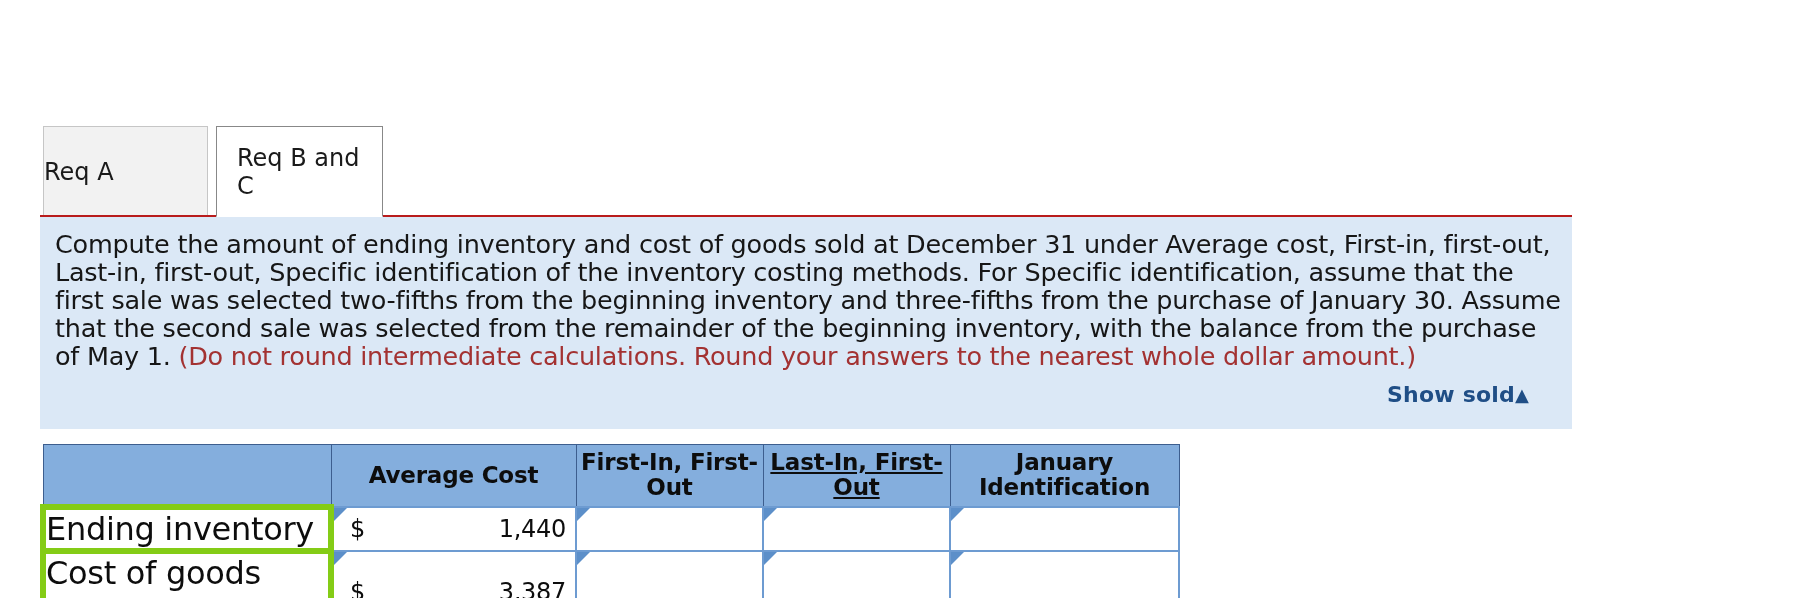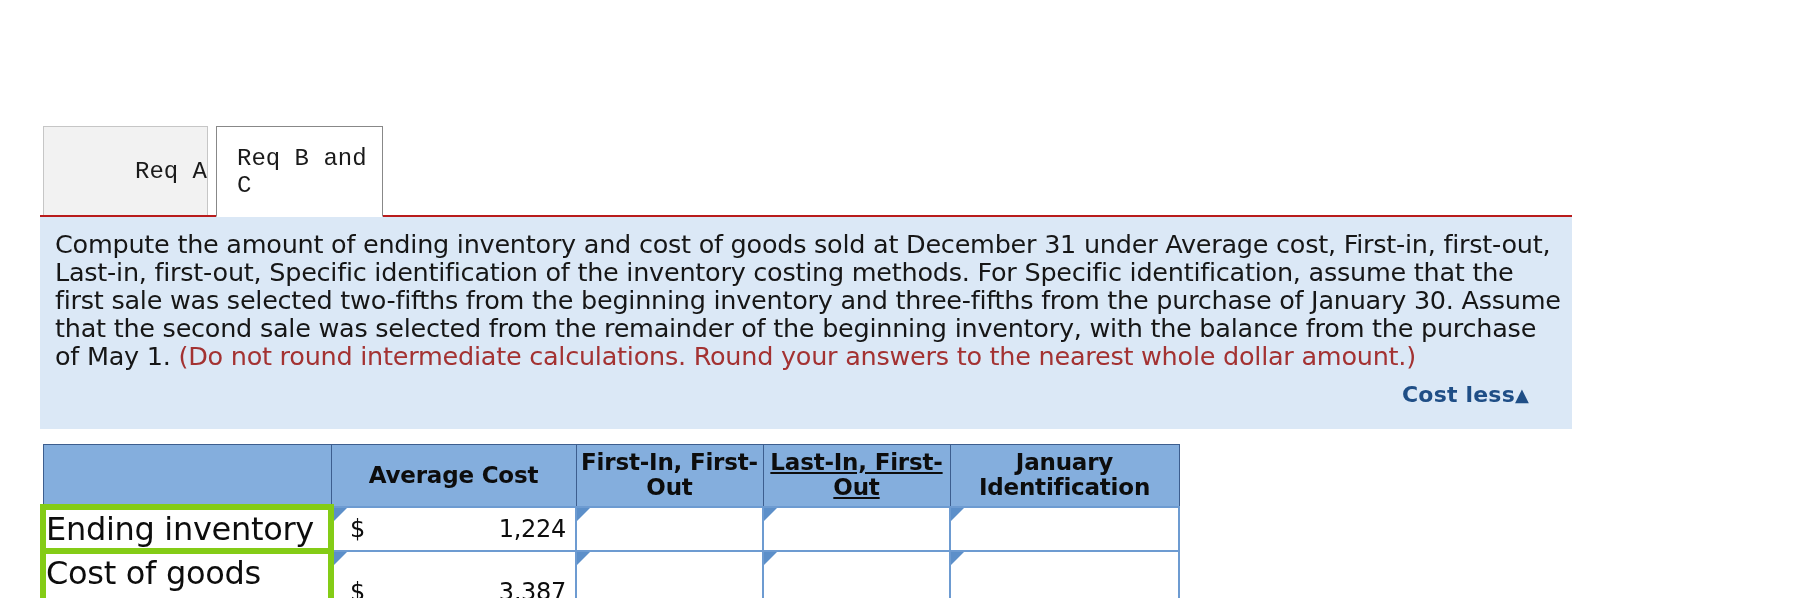--- a/index.html
+++ b/index.html
@@ -47,25 +47,24 @@
     top: 126px;
     height: 92px;
   }
   .tab {
     position: absolute;
     top: 0;
     height: 91px;
     box-sizing: border-box;
     display: flex;
     align-items: center;
-    justify-content: flex-end;
+    justify-content: flex-start;
     font-size: 24px;
     color: #1a1a1a;
     cursor: pointer;
-    font-family: Liberation Mono, monospace;
   }
   .tab-inactive {
     left: 0;
     width: 165px;
     background: #f2f2f2;
     border: 1px solid #c6c6c6;
     border-bottom: 1px solid #9a9a9a;
   }
   .tab-active {
     left: 173px;
@@ -204,42 +203,42 @@
     <div class="tab tab-active">
       <span>Req B and C</span>
     </div>
   </div>
 
   <div class="instructions">
     <div class="instructions-text">
       <span>Compute the amount of ending inventory and cost of goods sold at December 31 under Average cost, First-in, first-out, Last-in, first-out, Specific identification of the inventory costing methods. For Specific identification, assume that the first sale was selected two-fifths from the beginning inventory and three-fifths from the purchase of January 30. Assume that the second sale was selected from the remainder of the beginning inventory, with the balance from the purchase of May 1. </span><span class="red-note">(Do not round intermediate calculations. Round your answers to the nearest whole dollar amount.)</span>
     </div>
     <div class="show-less">
-      <span>Cost less</span><span class="caret">▲</span>
+      <span>Show sold</span><span class="caret">▲</span>
     </div>
   </div>
 
   <table class="answer-table">
     <thead>
       <tr>
         <th class="hdr hdr-blank"></th>
         <th class="hdr col-avg">Average Cost</th>
         <th class="hdr col-fifo">First-In, First-Out</th>
         <th class="hdr col-lifo">Last-In, First-Out</th>
         <th class="hdr col-spec">January Identification</th>
       </tr>
     </thead>
     <tbody>
       <tr>
         <td class="row-label">Ending inventory</td>
         <td class="cell-input">
           <span class="flag"></span>
           <div class="cell-money">
             <span class="sym">$</span>
-            <span class="val">1,224</span>
+            <span class="val">1,440</span>
           </div>
         </td>
         <td class="cell-input">
           <span class="flag"></span>
           <div class="cell-money">
             <span class="sym"></span>
             <span class="val"></span>
           </div>
         </td>
         <td class="cell-input">

